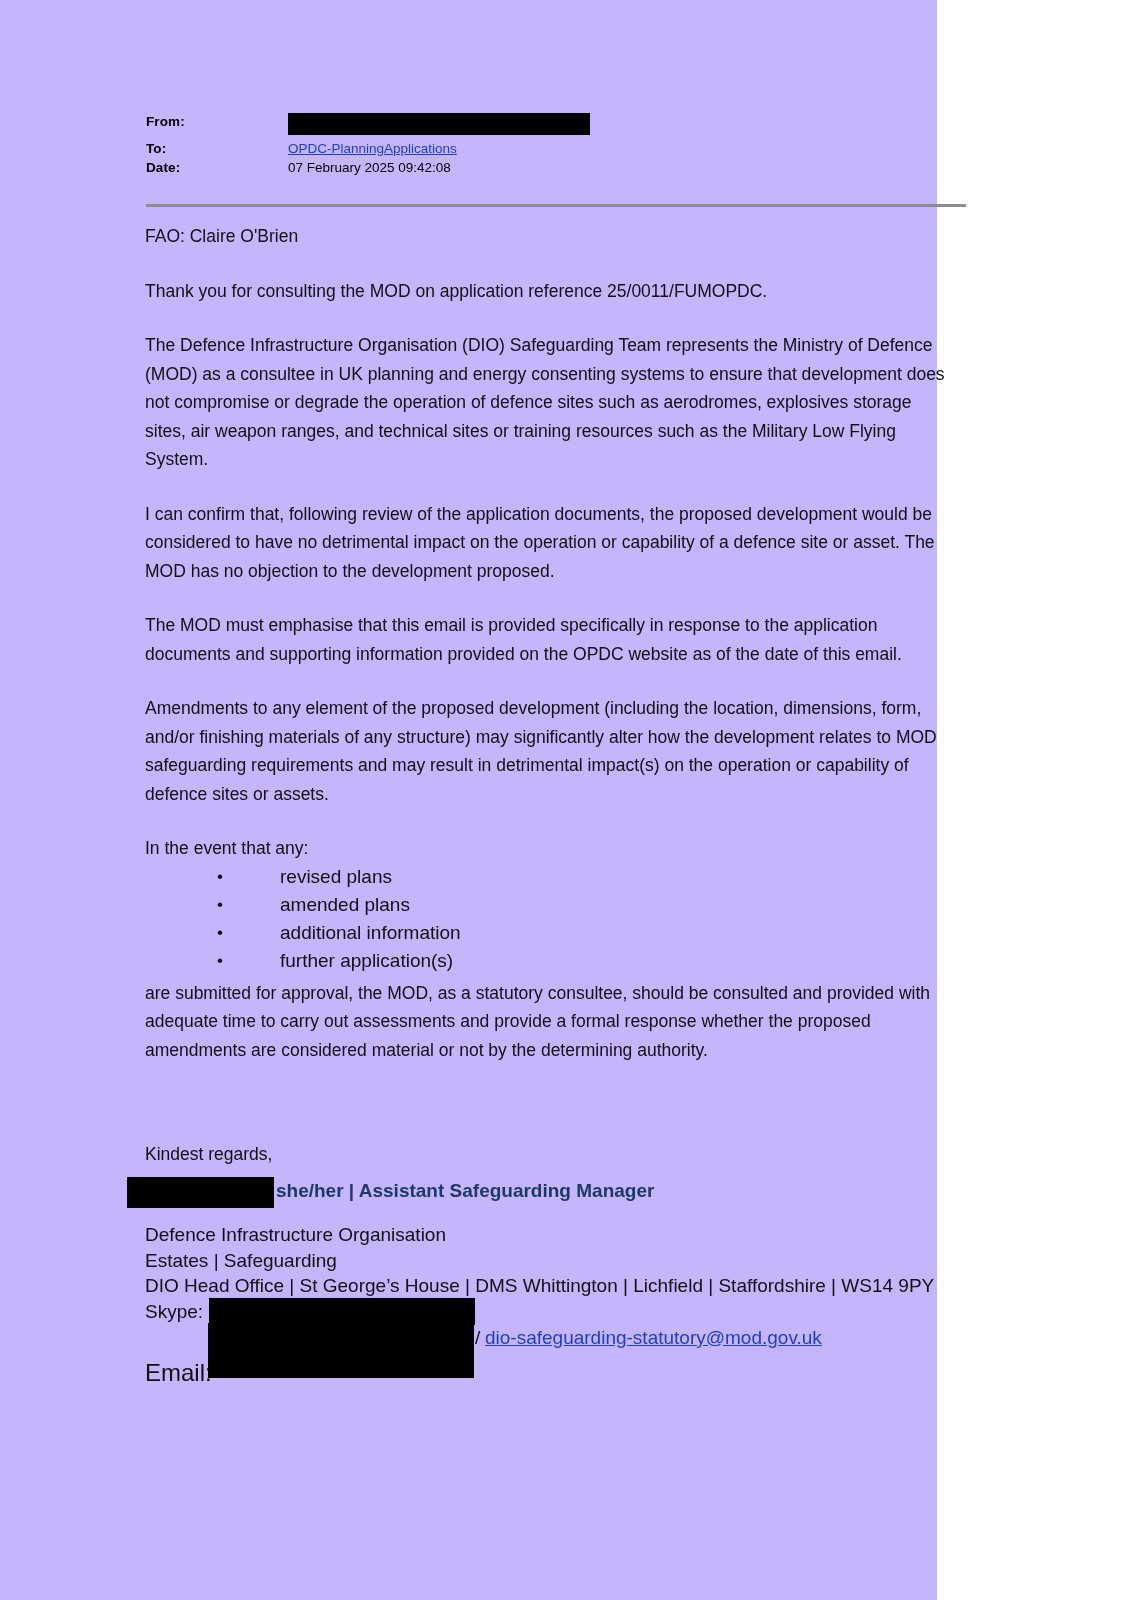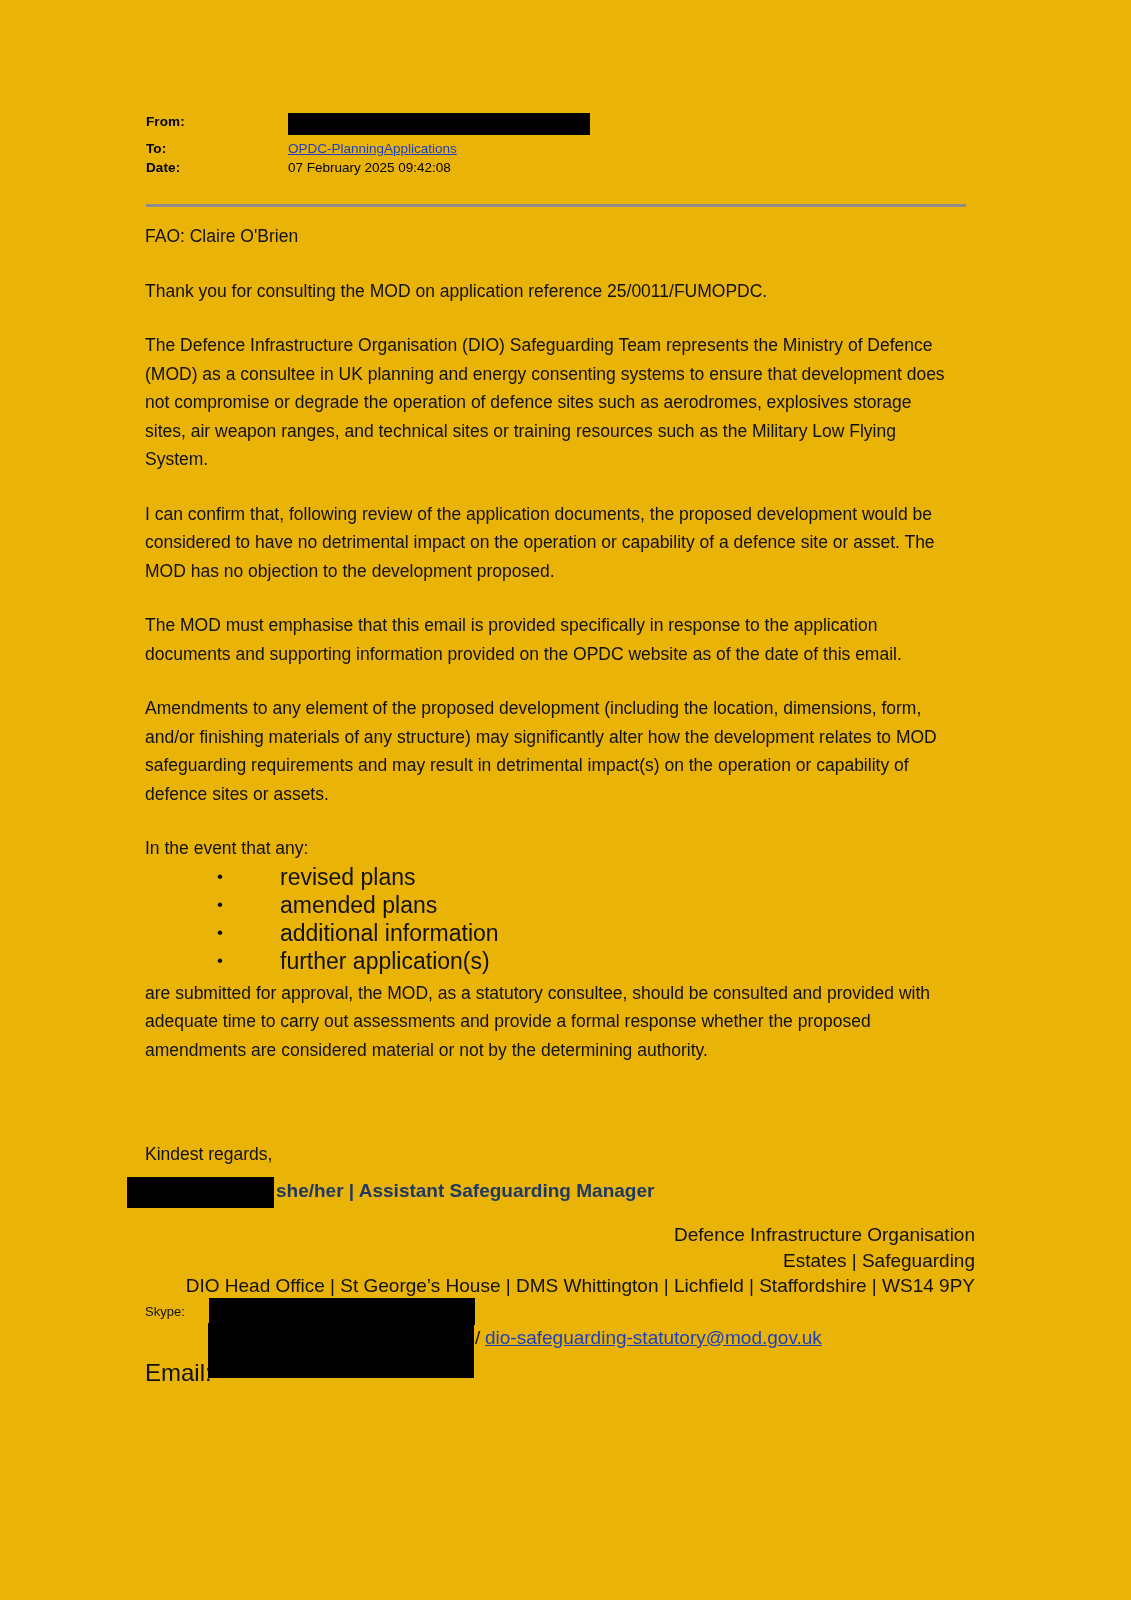--- a/index.html
+++ b/index.html
@@ -10,23 +10,23 @@
   body {
     width: 1131px;
     height: 1600px;
     font-family: "Liberation Sans", sans-serif;
     color: #000000;
     position: relative;
     overflow: hidden;
   }
   .page {
     position: relative;
-    width: 1131px;
+    width: 937px;
     height: 1600px;
-    background: #eab308;
+    background: #c4b5fd;
   }
 
   
   .hdr {
     position: absolute;
     left: 146px;
     top: 112px;
     width: 820px;
   }
   .hdr-row {
@@ -91,21 +91,21 @@
   ul.bullets {
     list-style: none;
     margin: 0 0 0 0;
     padding: 0;
   }
   ul.bullets li {
     position: relative;
     padding-left: 135px;
     line-height: 28px;
     height: 28px;
-    font-size: 23px;
+    font-size: 19px;
   }
   ul.bullets li::before {
     content: "\2022";
     position: absolute;
     left: 72px;
     top: 0;
     font-size: 17px;
   }
 
   .after-bullets {
@@ -145,21 +145,21 @@
     font-weight: bold;
     color: #1f3864;
     white-space: nowrap;
   }
   .sig-block {
     margin-top: 14px;
     font-size: 19px;
     line-height: 25.5px;
     color: #111;
   }
-  .sig-line { white-space: nowrap; text-align: right; }
+  .sig-line { white-space: nowrap; }
   .sig-line.wrap { white-space: normal; }
 
   .skype-row {
     position: relative;
     height: 26px;
   }
   .redact-skype {
     position: absolute;
     left: 64px;
     top: -1px;
@@ -200,21 +200,21 @@
     left: 0;
     top: 0;
     font-size: 24px;
     color: #111;
     margin-top: 35px;
   }
   .skype-label {
     position: absolute;
     left: 0;
     top: 0;
-    font-size: 13px;
+    font-size: 19px;
     color: #111;
   }
 </style>
 </head>
 <body>
 
 <div class="page">
 
   <div class="hdr">
     <div class="hdr-row">

